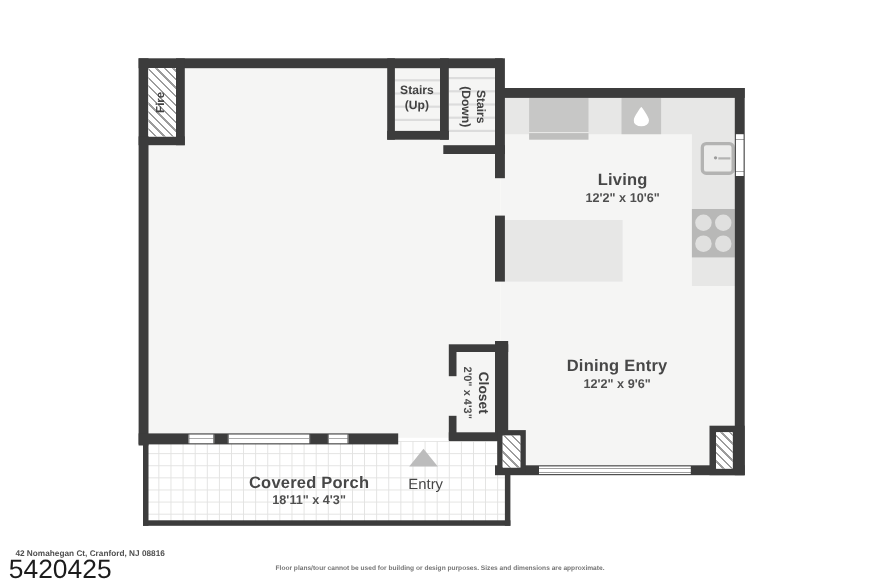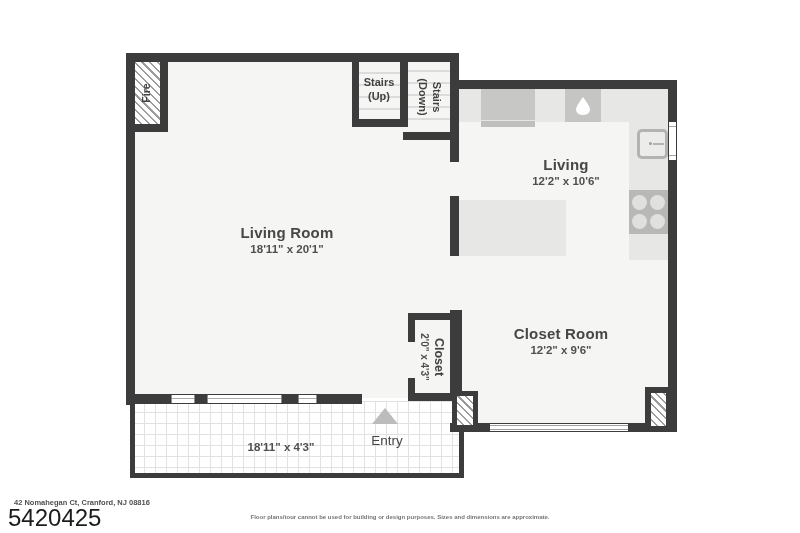--- a/index.html
+++ b/index.html
@@ -111,33 +111,30 @@
   <div class="small-label rot-ccw" style="left:147px;top:93px;font-size:10.5px">
     <span>Fire</span>
   </div>
 
   <div class="hwin" style="left:171px;top:395px;width:22px;height:8px"></div>
   <div class="hwin" style="left:207px;top:395px;width:73px;height:8px"></div>
   <div class="hwin" style="left:298px;top:395px;width:17px;height:8px"></div>
   <div class="vwin" style="left:669px;top:122px;width:7px;height:38px"></div>
   <div class="dwin" style="left:490px;top:424px;width:138px;height:7px"></div>
 
-  <div class="room-label" style="left:287px;top:239px">
-    <div class="room-name">Living Room</div>
-    <div class="room-dims">18'11" x 20'1"</div>
-  </div>
   <div class="room-label" style="left:566px;top:171px">
     <div class="room-name">Living</div>
     <div class="room-dims">12'2" x 10'6"</div>
   </div>
   <div class="room-label" style="left:561px;top:340px">
-    <div class="room-name">Closet Room</div>
+    <div class="room-name">Dining Entry</div>
     <div class="room-dims">12'2" x 9'6"</div>
   </div>
   <div class="room-label" style="left:281px;top:446px">
+    <div class="room-name">Covered Porch</div>
     <div class="room-dims">18'11" x 4'3"</div>
   </div>
 
   <div class="small-label" style="left:379px;top:90px">
     <div>Stairs</div>
     <div>(Up)</div>
   </div>
   <div class="small-label rot-cw" style="left:429px;top:97px">
     <div>Stairs</div>
     <div>(Down)</div>

